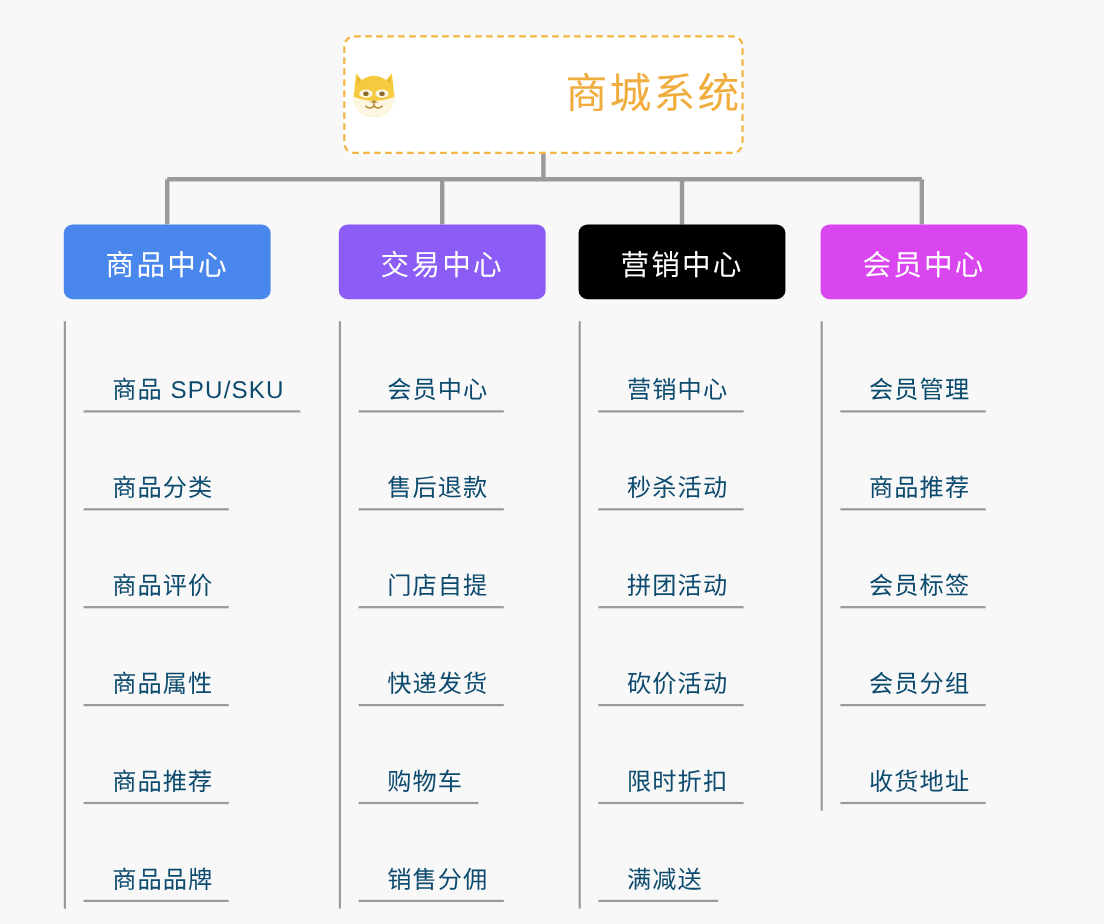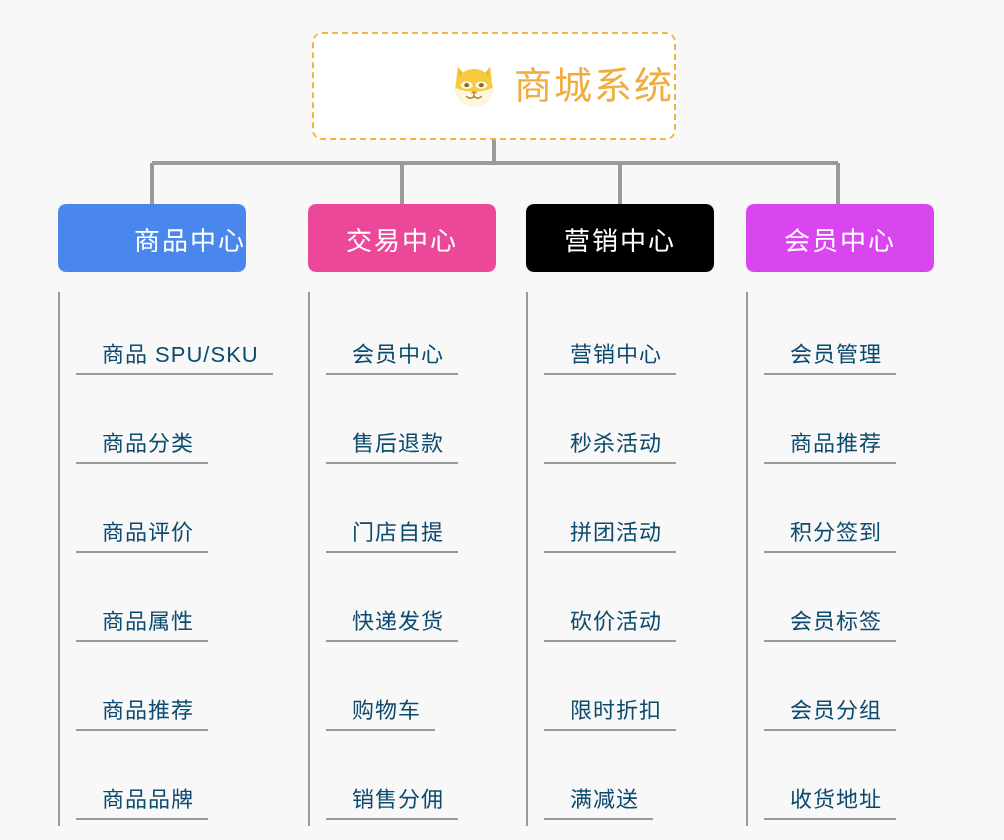--- a/index.html
+++ b/index.html
@@ -27,21 +27,21 @@
     left: 312px;
     top: 32px;
     width: 364px;
     height: 108px;
     box-sizing: border-box;
     background: #ffffff;
     border: 2px dashed #f2b544;
     border-radius: 10px;
     display: flex;
     align-items: center;
-    justify-content: flex-end;
+    justify-content: space-between;
     gap: 14px;
   }
   .root-emoji {
     width: 52px;
     height: 52px;
     flex: 0 0 auto;
     display: block;
   }
   .root-title {
     font-size: 38px;
@@ -81,22 +81,22 @@
     height: 68px;
     border-radius: 8px;
     display: flex;
     align-items: center;
     justify-content: center;
     color: #ffffff;
     font-size: 26px;
     letter-spacing: 2px;
     box-sizing: border-box;
   }
-  .col-0 .cat-header { background: #4a87ec; justify-content: flex-end; }
-  .col-1 .cat-header { background: #ec4899; text-align: center; }
+  .col-0 .cat-header { background: #4a87ec; }
+  .col-1 .cat-header { background: #8b5cf6; text-align: center; }
   .col-2 .cat-header { background: #000000; }
   .col-3 .cat-header { background: #d946ef; }
 
   
   .leaf-list {
     position: relative;
     margin-top: 20px;
     padding-left: 16px;
     border-left: 2px solid #9a9a9a;
   }
@@ -239,23 +239,20 @@
         <span>会员中心</span>
       </div>
       <div class="leaf-list">
         <div class="leaf-item">
             <span class="leaf-label">会员管理</span>
           </div>
         <div class="leaf-item">
             <span class="leaf-label">商品推荐</span>
           </div>
         <div class="leaf-item">
-            <span class="leaf-label">积分签到</span>
-          </div>
-        <div class="leaf-item">
             <span class="leaf-label">会员标签</span>
           </div>
         <div class="leaf-item">
             <span class="leaf-label">会员分组</span>
           </div>
         <div class="leaf-item">
             <span class="leaf-label">收货地址</span>
           </div>
       </div>
     </div>

